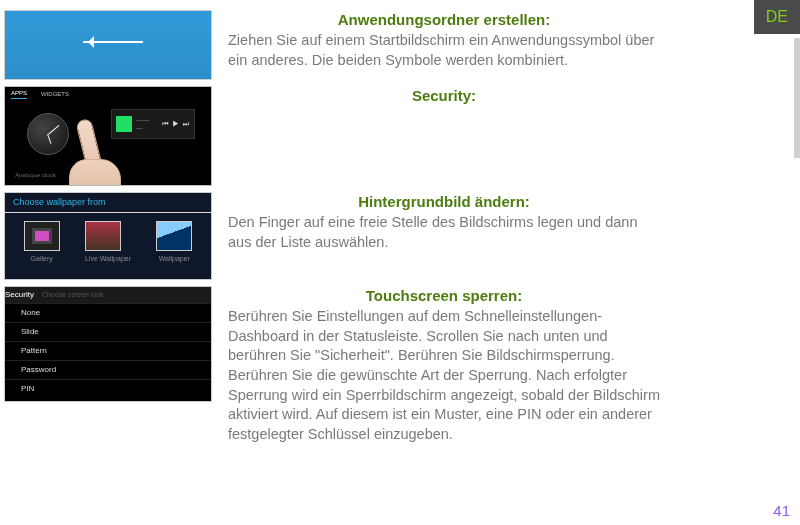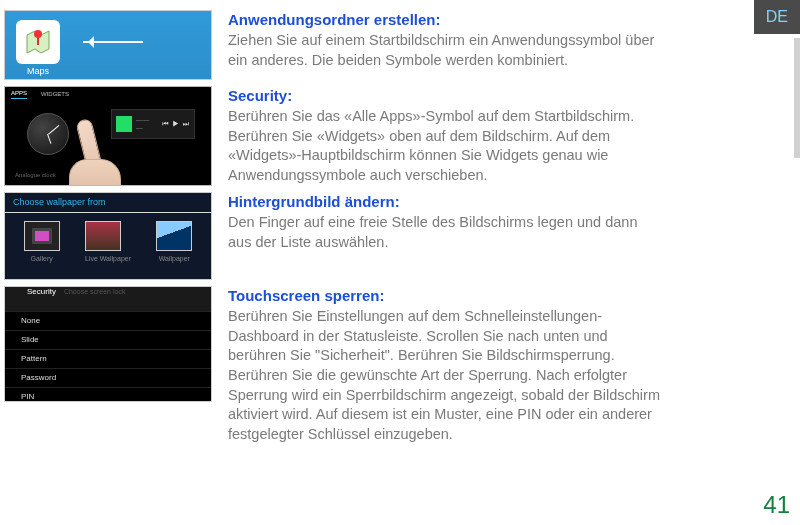--- a/index.html
+++ b/index.html
@@ -11,38 +11,38 @@
     font-size: 14.5px;
     line-height: 1.35;
     position: relative;
     background: #fff;
   }
   .lang-badge {
     position: absolute;
     top: 0;
     right: 0;
     background: #4a4a4a;
-    color: #7dd3fc;
+    color: #84cc16;
     font-size: 16px;
     padding: 6px 12px;
   }
   .edge-tab {
     position: absolute;
     top: 38px;
     right: 0;
     width: 6px;
     height: 120px;
     background: #d1d1d1;
   }
   .page-number {
     position: absolute;
     bottom: 4px;
     right: 10px;
-    font-size: 24px;
-    color: #15803d;
+    font-size: 15px;
+    color: #8b5cf6;
     font-weight: 400;
   }
   .content {
     padding-top: 10px;
   }
   .row {
     display: flex;
     padding-left: 4px;
     margin-bottom: 6px;
   }
@@ -50,24 +50,25 @@
     width: 224px;
     flex: 0 0 224px;
     padding-right: 16px;
   }
   .text-col {
     flex: 1;
     padding-right: 140px;
   }
   .text-col.compact { }
   h3 {
-    color: #1d4ed8;
+    color: #4d7c0f;
     font-weight: 700;
     font-size: 15px;
     margin-bottom: 1px;
+    text-align: center;
   }
   
   .thumb1 {
     height: 70px;
     border: 1px solid #ccc;
     background: linear-gradient(#309ad8,#2c8fcb);
     position: relative;
     display: flex;
     align-items: flex-end;
     justify-content: space-between;
@@ -145,51 +146,40 @@
   }
   .wp-grid { display:flex; justify-content:space-around; padding:8px 6px; }
   .wp-item { text-align:center; font-size:7px; color:#888; }
   .wp-item .sw { width:36px; height:30px; border:1px solid #ccc; margin-bottom:3px;
     display:flex; align-items:center; justify-content:center; background:#222; }
   
   .thumb4 {
     border:1px solid #ccc; background:#000; height:116px; font-size:8px; color:#ddd;
   }
   .sec-head {
-    height:24px; display:flex; padding-left:22px; color:#fff;
+    height:16px; display:flex; align-items:center; padding-left:0; color:#fff;
     background:#1a1a1a;
   }
   .sec-head .sub { color:#555; margin-left:8px; font-size:7px;}
   .sec-list div {
     height:19px; padding-left:16px; display:flex; align-items:center;
     border-top:1px solid #222;
   }
 </style>
 </head>
 <body>
 
 <div class="lang-badge">DE</div>
 <div class="edge-tab"></div>
 
 <div class="content">
 
   <div class="row">
     <div class="thumb-col">
       <div class="thumb1">
-        <div class="app-icon">
-          <div class="ic" style="background:#fff;">
-            <svg width="30" height="30" viewBox="0 0 30 30">
-              <polygon points="4,26 4,8 12,4 18,8 26,4 26,22 18,26 12,22" fill="#d6f0c4" stroke="#7aa65a"></polygon>
-              <polygon points="15,3 26,26 4,26" fill="none"></polygon>
-              <path d="M15 5 L15 18" stroke="#d33" stroke-width="2"></path>
-              <circle cx="15" cy="7" r="4" fill="#e33"></circle>
-            </svg>
-          </div>
-          <span>Maps</span>
-        </div>
         <div class="arrow-left"></div>
       </div>
     </div>
     <div class="text-col">
       <h3>Anwendungsordner erstellen:</h3>
       <p>Ziehen Sie auf einem Startbildschirm ein Anwendungssymbol über ein anderes. Die beiden Symbole werden kombiniert.</p>
     </div>
   </div>
 
   <div class="row">
@@ -207,21 +197,20 @@
         </div>
         <div class="handshape">
           <div class="idx"></div>
             <div class="fist"></div>
         </div>
         <div class="clock-card">Analogue clock</div>
       </div>
     </div>
     <div class="text-col">
       <h3>Security:</h3>
-      <p>Berühren Sie das «Alle Apps»-Symbol auf dem Startbildschirm. Berühren Sie «Widgets» oben auf dem Bildschirm. Auf dem «Widgets»-Hauptbildschirm können Sie Widgets genau wie Anwendungssymbole auch verschieben.</p>
     </div>
   </div>
 
   <div class="row">
     <div class="thumb-col">
       <div class="thumb3">
         <div class="wp-head">Choose wallpaper from</div>
         <div class="wp-grid">
           <div class="wp-item">
             <div class="sw">

